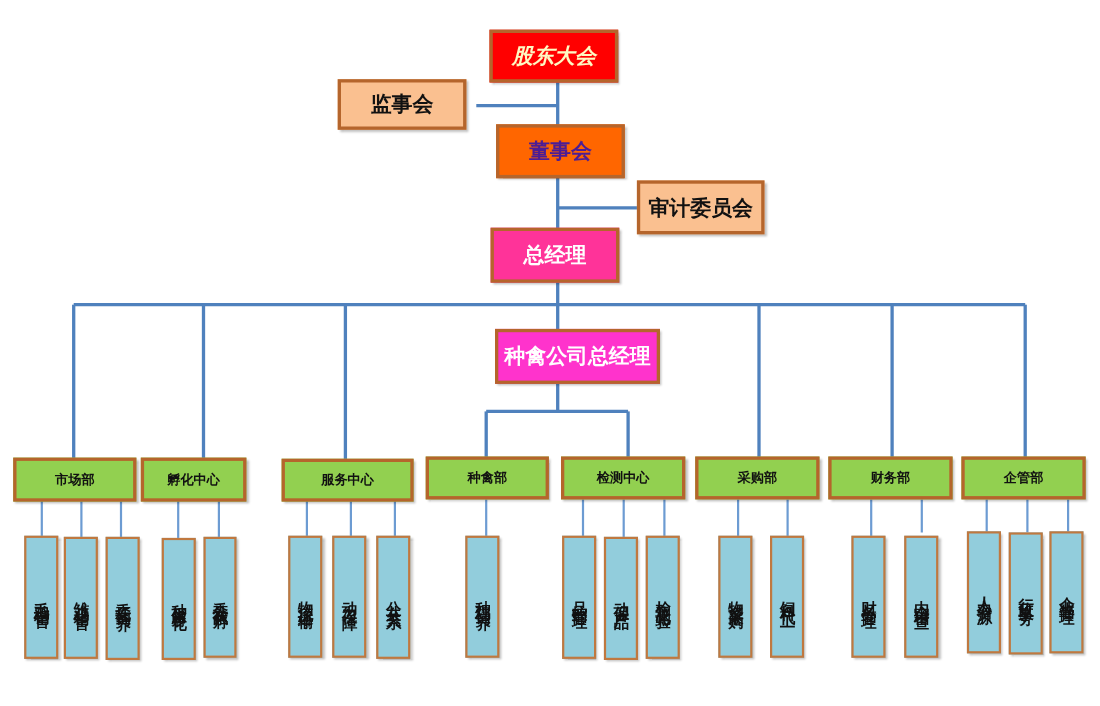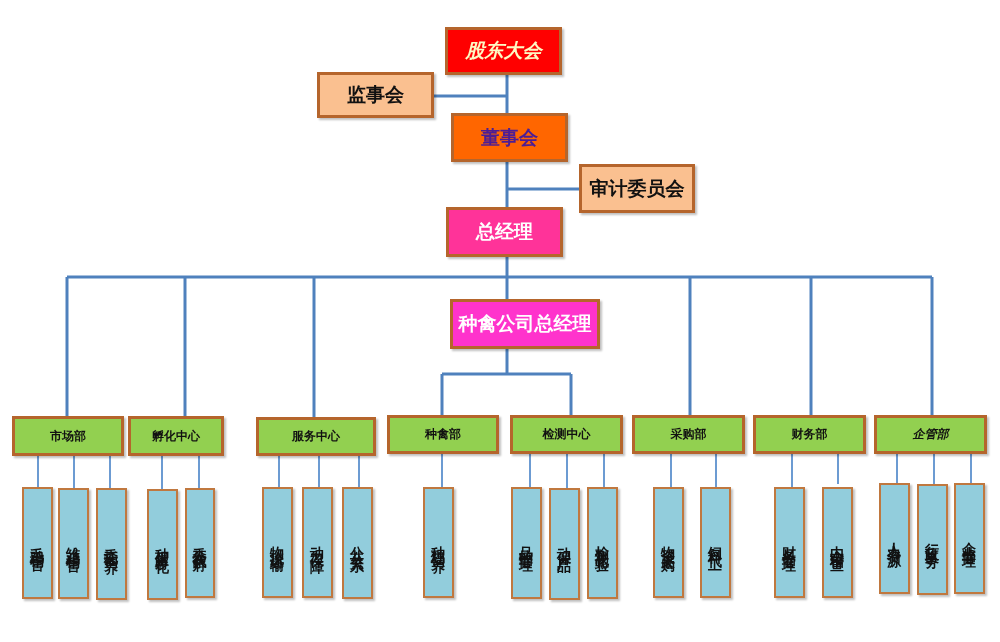--- a/index.html
+++ b/index.html
@@ -59,34 +59,34 @@
   <line class="ln thin" x1="671" y1="454" x2="671" y2="488"></line>
   <line class="ln thin" x1="716" y1="454" x2="716" y2="488"></line>
   <line class="ln thin" x1="792" y1="454" x2="792" y2="488"></line>
   <line class="ln thin" x1="838" y1="454" x2="838" y2="484"></line>
   <line class="ln thin" x1="897" y1="454" x2="897" y2="484"></line>
   <line class="ln thin" x1="934" y1="454" x2="934" y2="484"></line>
   <line class="ln thin" x1="971" y1="454" x2="971" y2="484"></line>
 </svg>
 
 <div class="box top red" style="left:445px;top:27px;width:117px;height:48px;">股东大会</div>
-<div class="box top peach" style="left:317px;top:72px;width:117px;height:46px;">监事会</div>
+<div class="box top peach" style="left:307px;top:72px;width:117px;height:46px;">监事会</div>
 <div class="box top orange" style="left:451px;top:113px;width:117px;height:49px;">董事会</div>
 <div class="box top peach" style="left:579px;top:164px;width:116px;height:49px;">审计委员会</div>
 <div class="box top pink" style="left:446px;top:207px;width:117px;height:50px;">总经理</div>
 <div class="box top magenta" style="left:432px;top:299px;width:150px;height:50px;">种禽公司总经理</div>
 
 <div class="box green" style="left:12px;top:416px;width:112px;height:40px;">市场部</div>
 <div class="box green" style="left:128px;top:416px;width:96px;height:40px;">孵化中心</div>
 <div class="box green" style="left:256px;top:417px;width:120px;height:39px;">服务中心</div>
 <div class="box green" style="left:387px;top:415px;width:112px;height:39px;">种禽部</div>
 <div class="box green" style="left:510px;top:415px;width:113px;height:39px;">检测中心</div>
 <div class="box green" style="left:632px;top:415px;width:113px;height:39px;">采购部</div>
 <div class="box green" style="left:753px;top:415px;width:113px;height:39px;">财务部</div>
-<div class="box green" style="left:874px;top:415px;width:113px;height:39px;font-style:italic;">企管部</div>
+<div class="box green" style="left:874px;top:415px;width:113px;height:39px;">企管部</div>
 
 <div class="box leaf" style="left:22px;top:487px;width:31px;height:112px;">毛鸡销售</div>
 <div class="box leaf" style="left:58px;top:488px;width:31px;height:111px;">雏鸡销售</div>
 <div class="box leaf" style="left:96px;top:488px;width:31px;height:112px;">委托饲养</div>
 <div class="box leaf" style="left:147px;top:489px;width:31px;height:111px;">种蛋孵化</div>
 <div class="box leaf" style="left:185px;top:488px;width:30px;height:110px;">委外代孵</div>
 
 <div class="box leaf" style="left:262px;top:487px;width:31px;height:111px;">物流运输</div>
 <div class="box leaf" style="left:302px;top:487px;width:31px;height:111px;">动力保障</div>
 <div class="box leaf" style="left:342px;top:487px;width:31px;height:112px;">公共关系</div>

